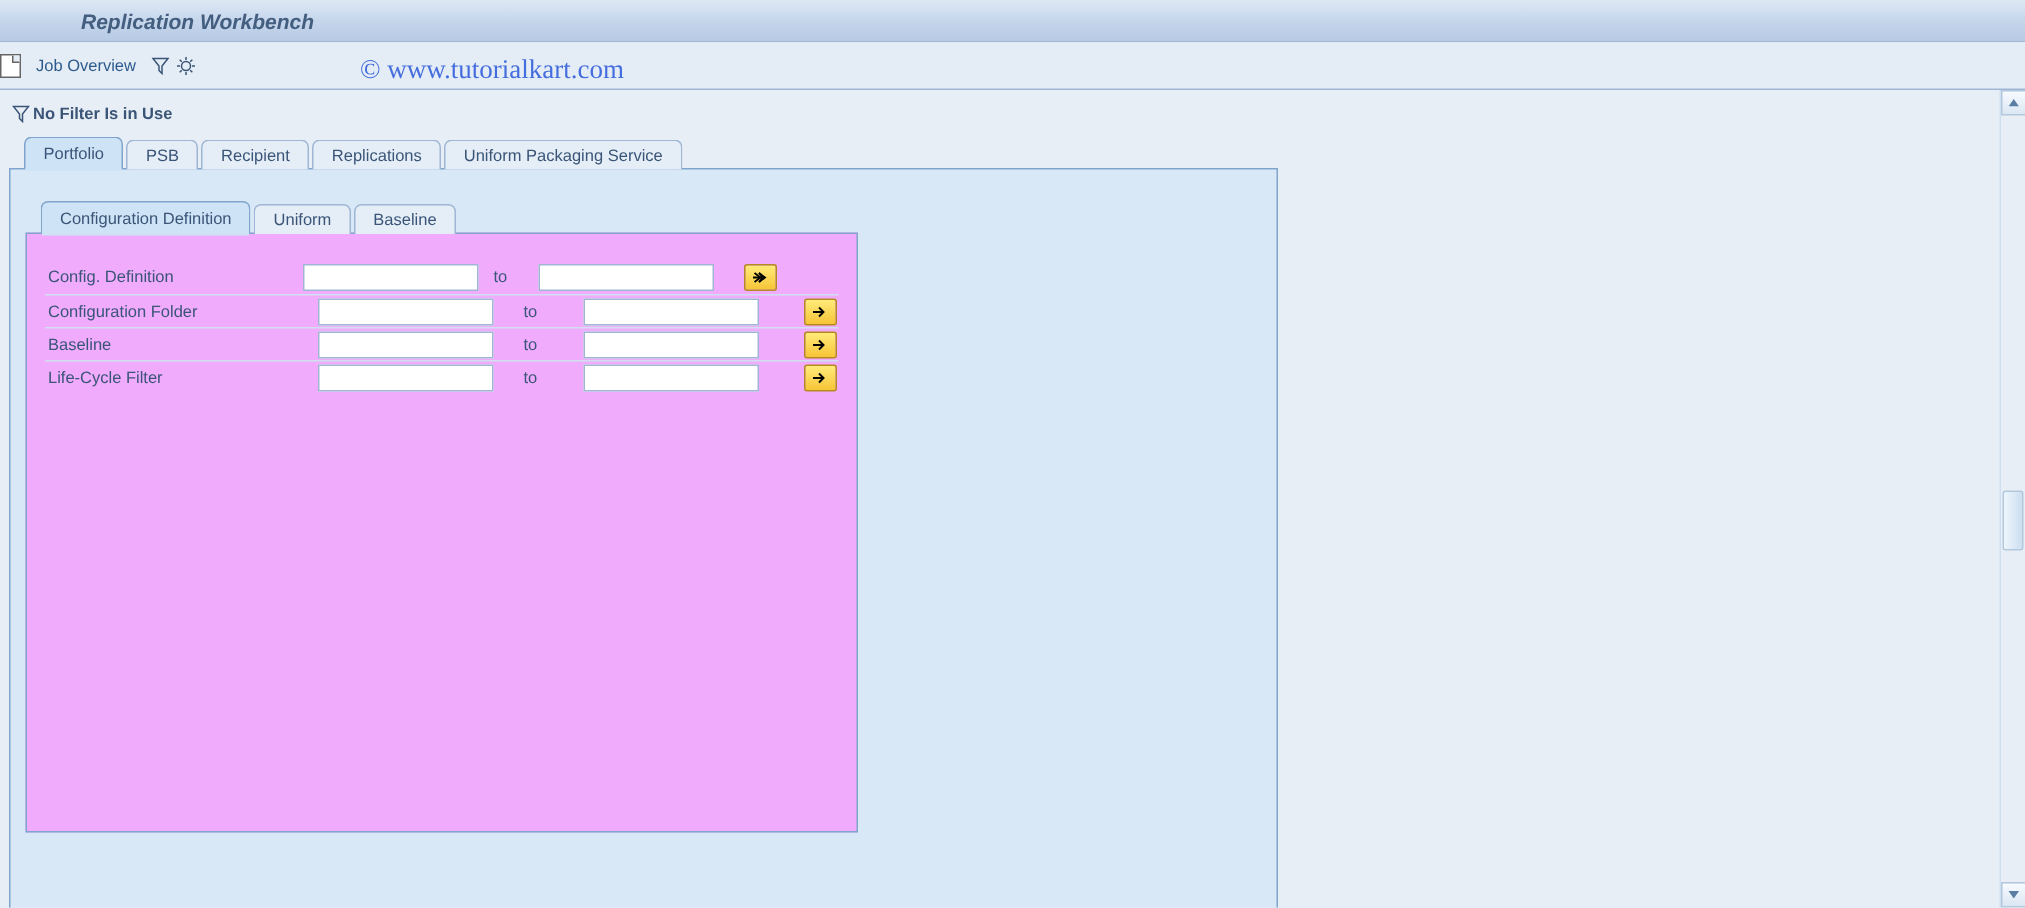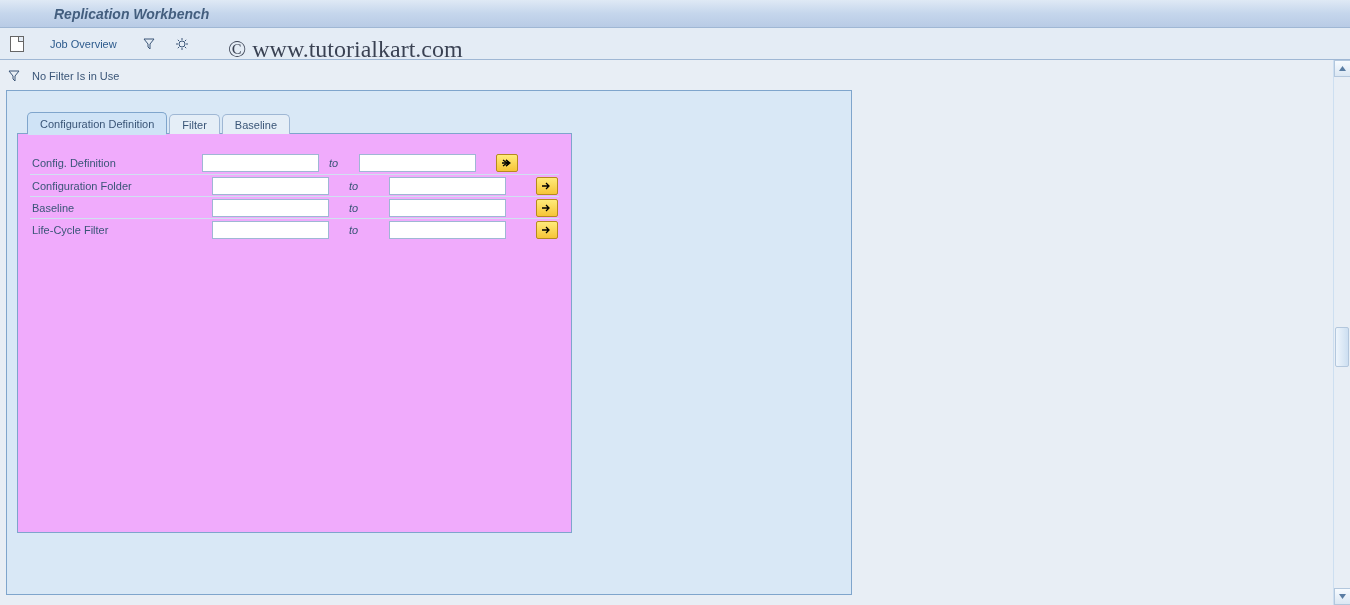--- a/index.html
+++ b/index.html
@@ -26,22 +26,21 @@
       font-style: italic;
       color: #435e7e;
       margin-left: 44px;
     }
     .toolbar {
       height: 32px;
       background: #e4ecf5;
       border-bottom: 1px solid #9fb7d4;
       display: flex;
       align-items: center;
-      padding-left: 10px;
-      gap: 20px;
+      gap: 4px;
     }
     .toolbar .doc-icon {
       width: 14px;
       height: 16px;
       border: 1px solid #666;
       background: #fff;
       position: relative;
     }
     .toolbar .doc-icon::after {
       content: '';
@@ -71,23 +70,24 @@
     }
     .content-area {
       position: relative;
       padding: 10px 6px 6px 6px;
       height: calc(100% - 60px);
       background: #e8eef5;
     }
     .filter-line {
       display: flex;
       align-items: center;
-      gap: 12px;
+      gap: 2px;
       margin-bottom: 8px;
       padding-left: 2px;
+      font-weight: bold;
     }
     .filter-line .label {
       color: #3a5577;
     }
     .tabstrip {
       display: flex;
       align-items: flex-end;
       position: relative;
       top: 1px;
       z-index: 2;
@@ -164,21 +164,20 @@
       background: #fff;
       border: 1px solid #9fb7d4;
       font-size: 11px;
       padding: 0 2px;
     }
     .form-row .to {
       width: 40px;
       text-align: left;
       padding-left: 10px;
       color: #3a5577;
-      font-style: italic;
     }
     .form-row input.fld.fld-to {
       width: 117px;
     }
     .form-row .arrow-btn {
       width: 22px;
       height: 18px;
       margin-left: 20px;
       background: linear-gradient(to bottom, #ffeb7a, #f7c437);
       border: 1px solid #b58a1e;
@@ -209,23 +208,23 @@
     .sb-track { position:absolute; top:17px; bottom:17px; left:0; right:0; }
     .sb-thumb {
       position:absolute; top:250px; left:1px; right:1px; height:40px;
       background: linear-gradient(to right, #eef5fc, #cddff1);
       border:1px solid #b3c7dd; border-radius:2px;
     }
     .sb-bot { position:absolute; bottom:0; }
     .watermark {
       position: absolute;
       top: 36px;
-      left: 228px;
-      font-size: 24px;
-      color: #0f172a;
+      left: 240px;
+      font-size: 18px;
+      color: #1d4ed8;
       opacity: 0.8;
       font-family: Georgia, serif;
       pointer-events: none;
       z-index: 50;
     }
   </style>
 </head>
 <body>
 
 <div class="title-bar">
@@ -263,28 +262,35 @@
 
   <div class="filter-line">
     <span class="funnel-icon">
       <svg width="12" height="12" viewBox="0 0 12 12">
           <path d="M1 1 L11 1 L7 6 L7 11 L5 9 L5 6 Z" fill="none" stroke="#3a5577" stroke-width="1"></path>
         </svg>
     </span>
     <span class="label">No Filter Is in Use</span>
   </div>
 
+  <div class="tabstrip">
+    <div class="tab active">Portfolio</div>
+    <div class="tab">PSB</div>
+    <div class="tab">Recipient</div>
+    <div class="tab">Replications</div>
+    <div class="tab">Uniform Packaging Service</div>
+  </div>
 
   <div class="tab-panel-outer">
 
     <div class="tab-panel-inner-wrap">
 
       <div class="tabstrip inner-tabstrip">
         <div class="tab active">Configuration Definition</div>
-        <div class="tab">Filter</div>
+        <div class="tab">Uniform</div>
         <div class="tab">Baseline</div>
       </div>
 
       <div class="tab-panel-inner">
 
         <div class="form-row">
           <span class="fld-label">Config. Definition</span>
           <input class="fld" type="text" value="" style="">
           <span class="to">to</span>
           <input class="fld fld-to" type="text" value="" style="">

